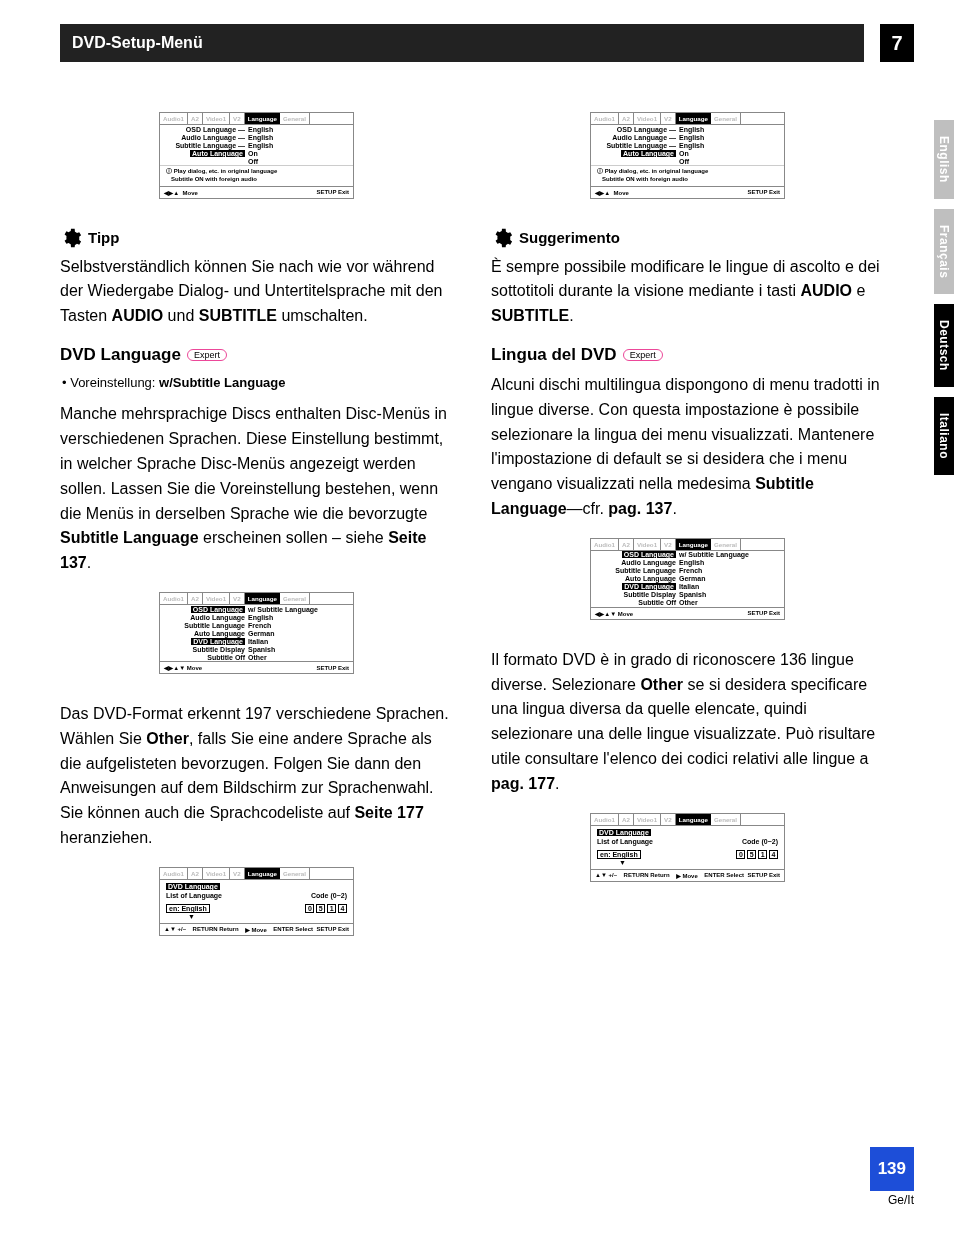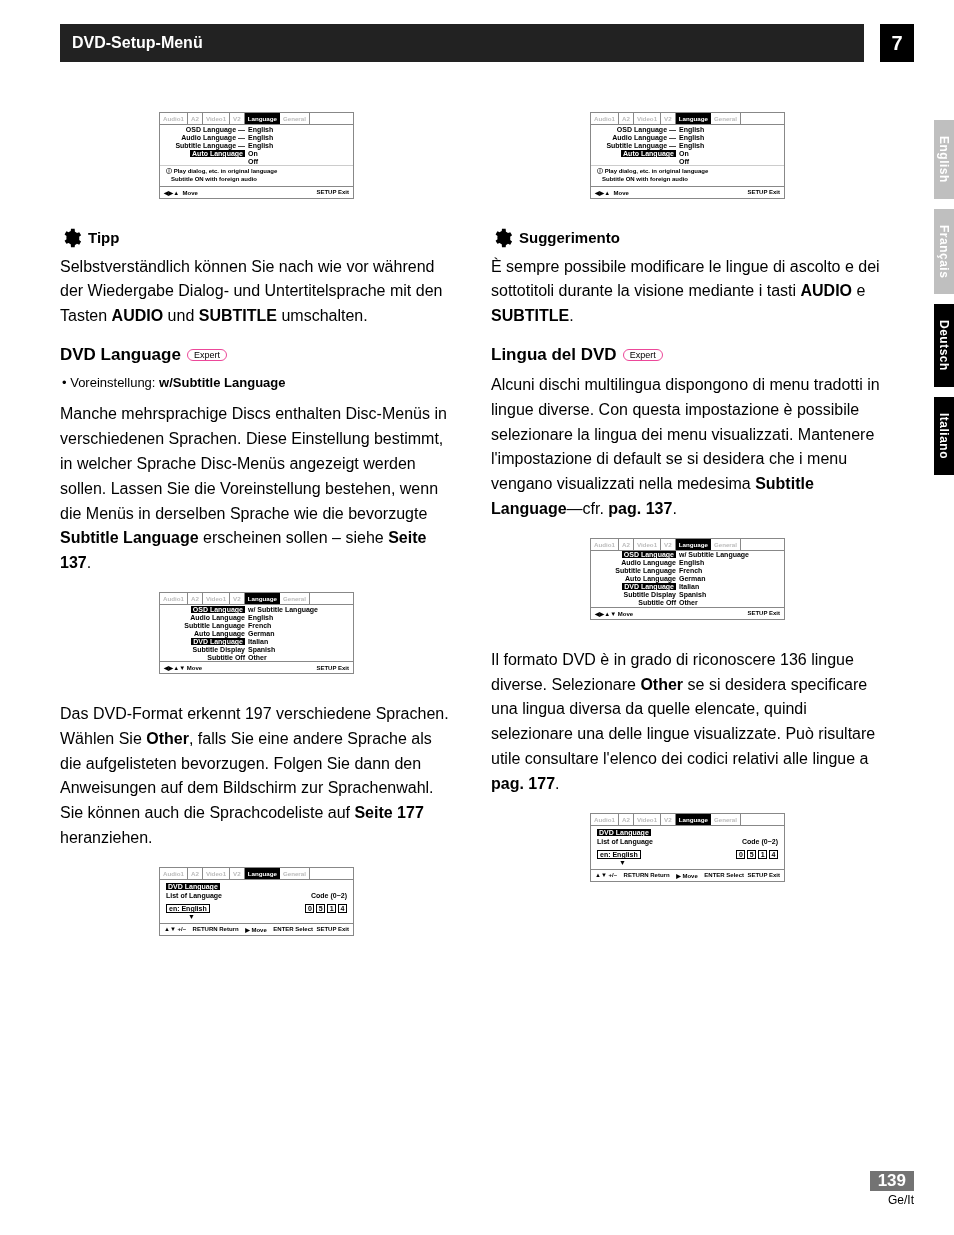--- a/index.html
+++ b/index.html
@@ -33,21 +33,21 @@
   .h2 { font-weight: bold; font-size: 17px; margin: 6px 0 8px 0; display:flex; align-items:center; gap:6px;}
   .expert-badge { border: 1px solid #ec4899; border-radius: 10px; font-size: 9px; padding: 0px 6px; font-weight:normal;}
   .bullet { font-size: 13px; margin: 0 0 10px 14px; text-indent: -12px; line-height:1.5;}
   .bullet::before { content:"• "; }
   .osd-box.small { width:195px;}
   .osd-middle { padding:3px 6px;}
   .code-boxes { display:inline-flex; gap:2px;}
   .code-box { border:1px solid #000; padding:0 1.5px; font-size:7px; line-height:1;}
   .arrow-dn { font-size:7px; text-align:center;}
   .page-foot { position:absolute; bottom:28px; right:40px; text-align:right;}
-  .pn-box { background:#737373; color:#fff; font-weight:bold; font-size:17px; padding:0 8px; display:inline-block;}
+  .pn-box { background:#1d4ed8; color:#fff; font-weight:bold; font-size:17px; padding:12px 8px; display:inline-block;}
   .pn-sub { font-size:12px; color:#000; margin-top:2px;}
   .osd-lang-box { border:1px solid #000; padding:0 2px; display:inline-block; font-size:7px;}
   b { font-weight:bold;}
 </style>
 </head>
 <body>
 
 <div class="header-bar">
   <div class="hdr-left">DVD-Setup-Menü</div>
   <div class="gap"></div>

